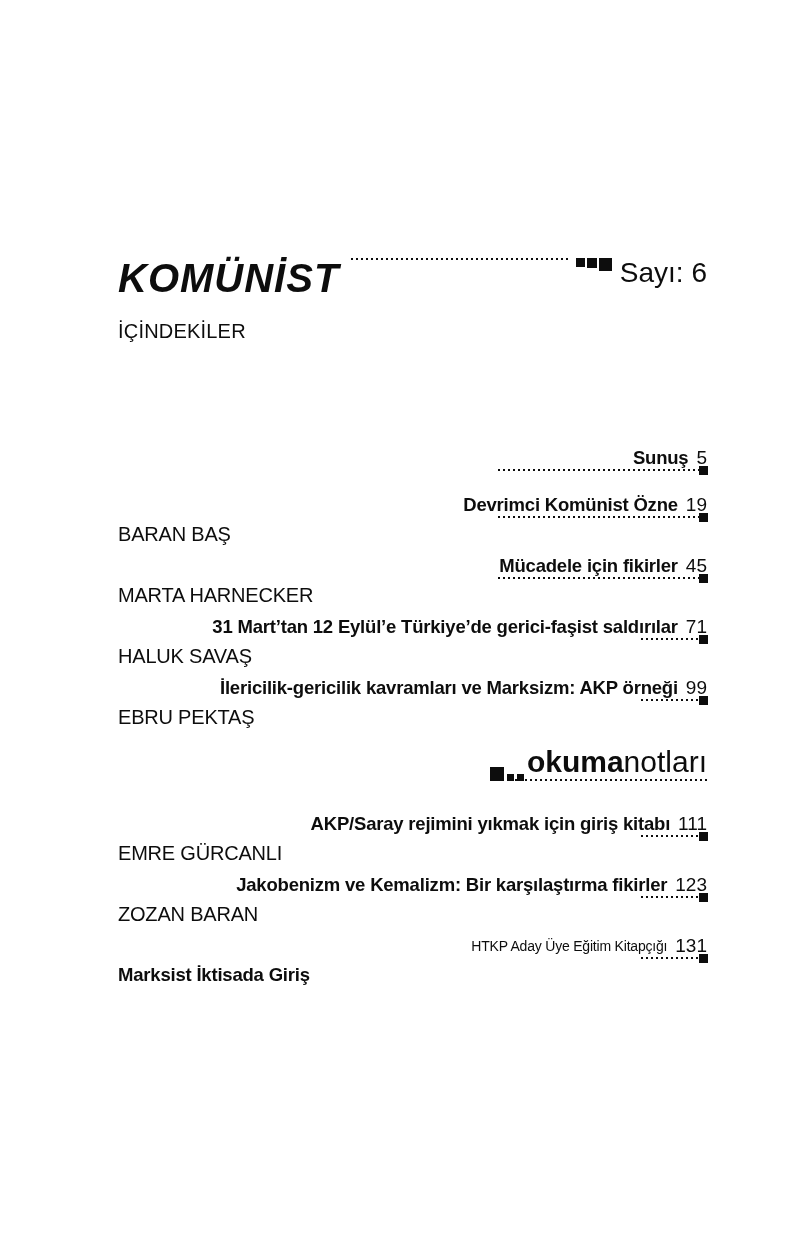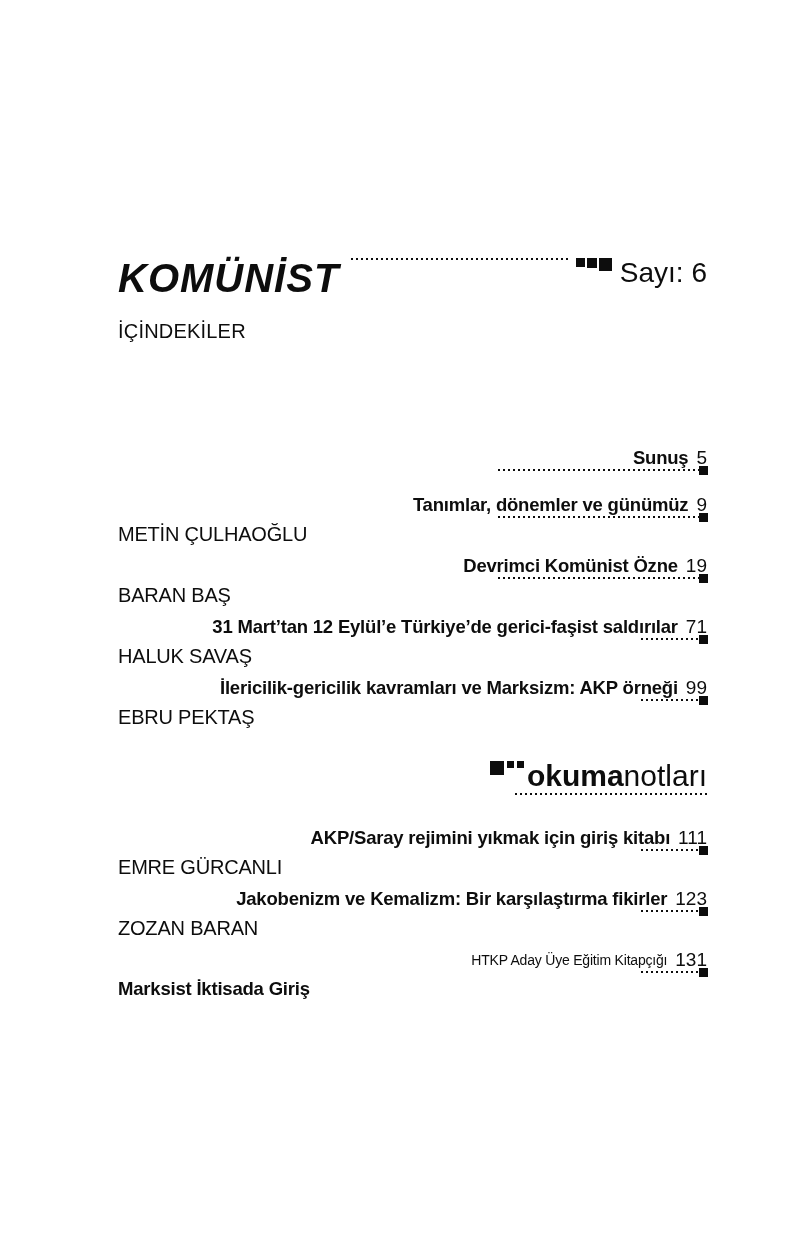--- a/index.html
+++ b/index.html
@@ -98,25 +98,25 @@
   .entry .subline {
     margin-top:4px;
     font-size:20px;
     line-height:24px;
     letter-spacing:-0.2px;
   }
   .entry .subline.bold { font-weight:bold; font-size:18.5px; }
 
   
   .section-head {
-    margin-top:32px;
+    margin-top:18px;
     margin-bottom:32px;
     display:flex;
     justify-content:flex-end;
-    align-items:flex-start;
+    align-items:flex-end;
   }
   .oku-sq-big   { width:14px; height:14px; margin:0 3px 0 0; }
   .oku-sq-small { width:7px;  height:7px;  margin:0 3px 0 0; }
   .oku-wrap {
     position:relative;
     font-size:30px;
     line-height:30px;
     padding-bottom:4px;
     white-space:nowrap;
   }
@@ -151,42 +151,42 @@
     <div class="row">
       <span class="title">Sunuş</span>
       <span class="page-num">5</span>
     </div>
     <div class="leader long">
       <span class="end-sq"></span>
     </div>
 
   </article>
 
-  <article class="entry">
-    <div class="row">
-      <span class="title">Tanımlar, dönemler ve günümüz</span>
-      <span class="page-num">9</span>
-    </div>
-    <div class="leader long">
-      <span class="end-sq"></span>
-    </div>
-    <div class="subline">METİN ÇULHAOĞLU</div>
-  </article>
 
   <article class="entry">
     <div class="row">
       <span class="title">Devrimci Komünist Özne</span>
       <span class="page-num">19</span>
     </div>
     <div class="leader long">
       <span class="end-sq"></span>
     </div>
     <div class="subline">BARAN BAŞ</div>
   </article>
 
+  <article class="entry">
+    <div class="row">
+      <span class="title">Mücadele için fikirler</span>
+      <span class="page-num">45</span>
+    </div>
+    <div class="leader long">
+      <span class="end-sq"></span>
+    </div>
+    <div class="subline">MARTA HARNECKER</div>
+  </article>
 
   <article class="entry">
     <div class="row">
       <span class="title">31 Mart’tan 12 Eylül’e Türkiye’de gerici-faşist saldırılar</span>
       <span class="page-num">71</span>
     </div>
     <div class="leader short">
       <span class="end-sq"></span>
     </div>
     <div class="subline">HALUK SAVAŞ</div>

